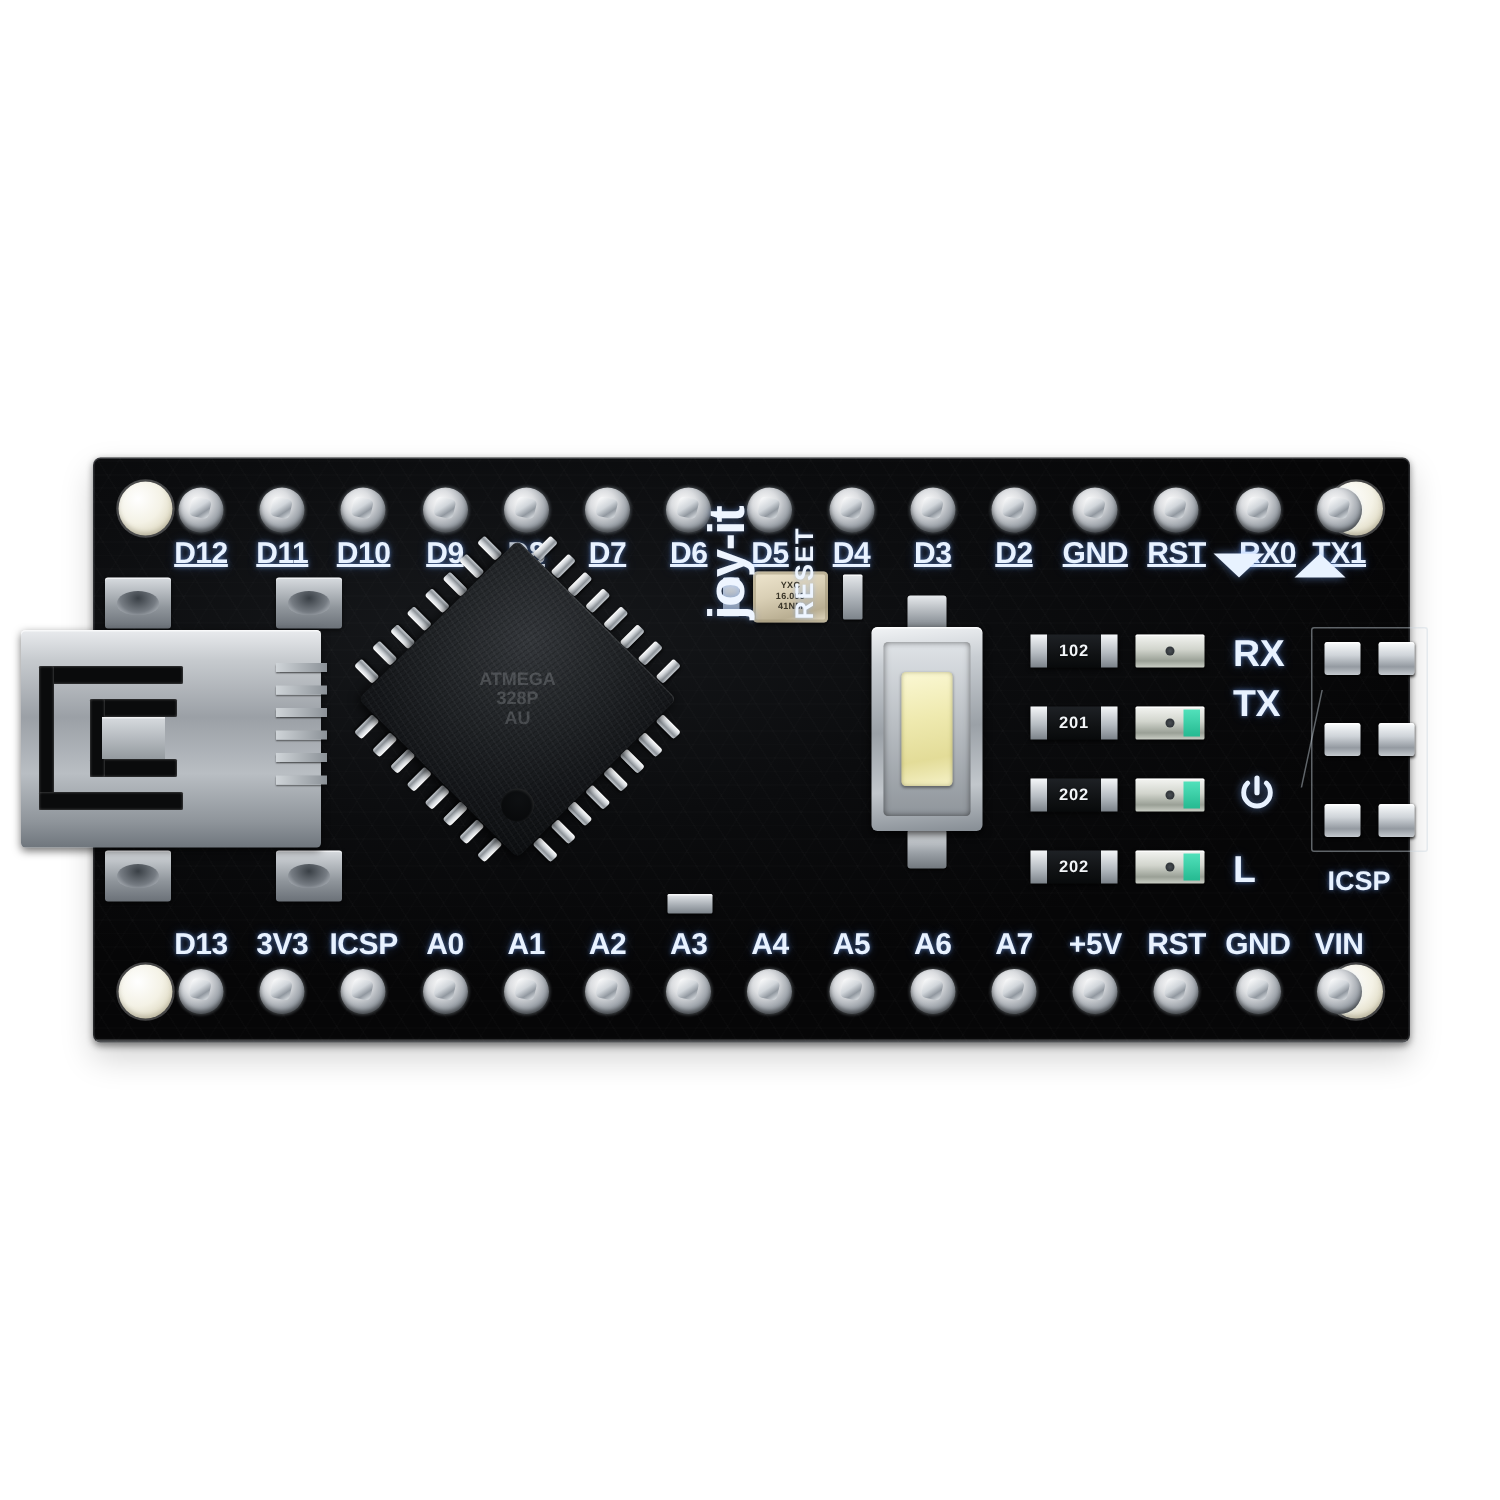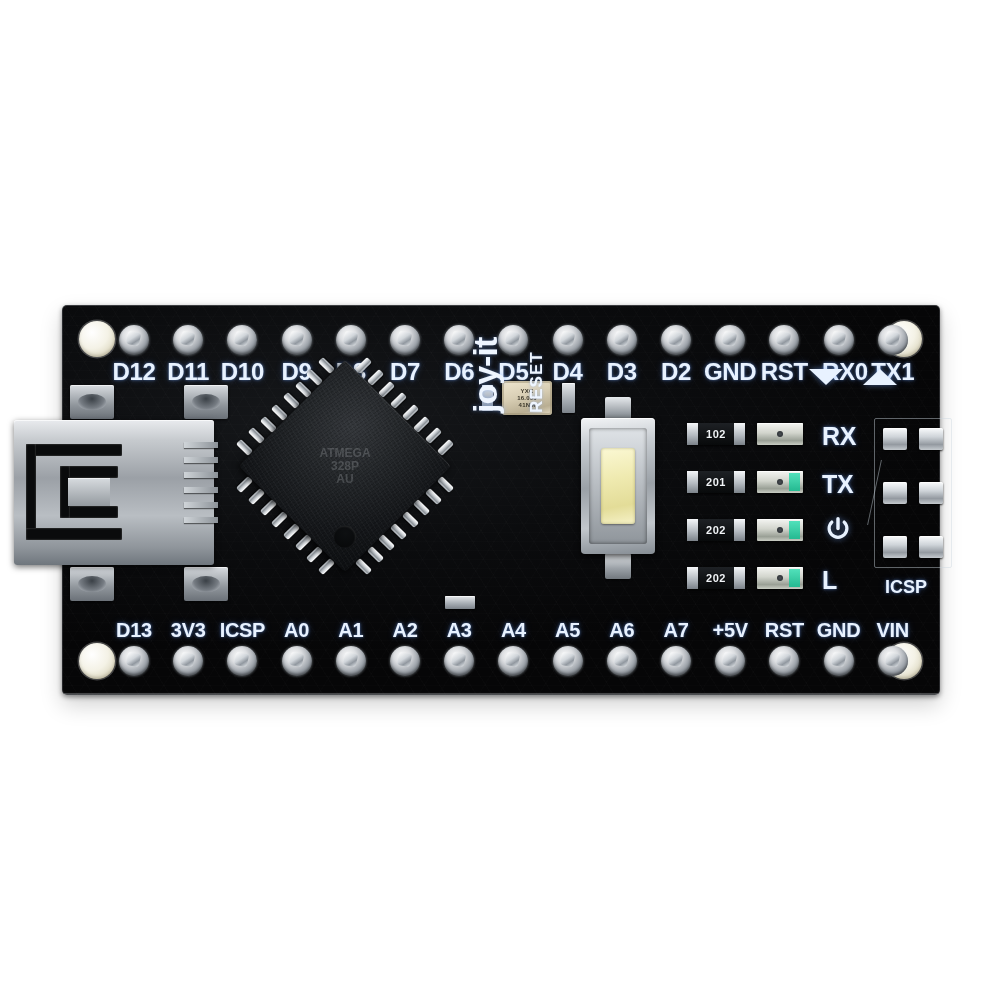--- a/index.html
+++ b/index.html
@@ -72,21 +72,21 @@
   .silk{
     position:absolute;
     color:#e8f2ff;
     font-family:"Liberation Sans", sans-serif;
     font-weight:bold;
     letter-spacing:-0.3px;
     text-shadow:0 0 3px rgba(120,170,255,.55), 0 0 7px rgba(90,140,230,.30);
     white-space:nowrap;
     user-select:none;
   }
-  .pin-label{font-size:24px;transform:translateX(-50%);}
+  .pin-label{font-size:20px;transform:translateX(-50%);text-decoration:underline;}
   .bot-label{font-size:20px;transform:translateX(-50%);}
 
   
   .usb{
     position:absolute;left:-48px;top:115px;width:200px;height:145px;
     background:linear-gradient(180deg,#e9ebee 0%,#c6cace 14%,#9ba0a6 40%,#b9bec3 66%,#8f959b 88%,#6f767d 100%);
     border-radius:3px;
     box-shadow:0 2px 6px rgba(0,0,0,.55), inset 0 1px 0 rgba(255,255,255,.7);
   }
   .usb-inner{
@@ -460,21 +460,21 @@
           <div class="res-code">102</div>
         </div>
         <div class="led" style="left: 695px; top: 118px;"></div>
         <div class="silk lbl-right" style="left: 760px; top: 117px;">RX</div>
         <div class="res" style="left: 625px; top: 166px;">
           <div class="res-code">201</div>
         </div>
         <div class="led" style="left: 695px; top: 166px;">
           <div class="led-green"></div>
         </div>
-        <div class="silk lbl-right" style="left: 760px; top: 165px;">TX</div>
+        <div class="silk lbl-right" style="left: 760px; top: 150px;">TX</div>
         <div class="res" style="left: 625px; top: 214px;">
           <div class="res-code">202</div>
         </div>
         <div class="led" style="left: 695px; top: 214px;">
           <div class="led-green"></div>
         </div>
         <div class="pwr-icon" style="left: 763px; top: 211px;">
           <svg viewBox="0 0 24 24" width="26" height="26">
             <path d="M12 2.5 v9" stroke="#e8f2ff" stroke-width="3.2" stroke-linecap="round" fill="none"></path>
             <path d="M6.3 5.6 A8.2 8.2 0 1 0 17.7 5.6" stroke="#e8f2ff" stroke-width="3.0" fill="none" stroke-linecap="round"></path>

